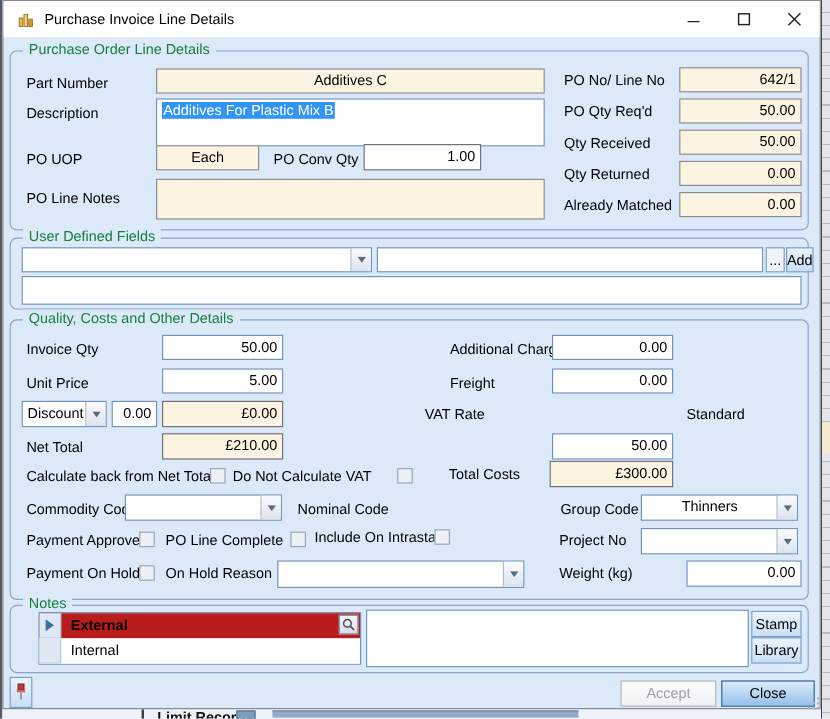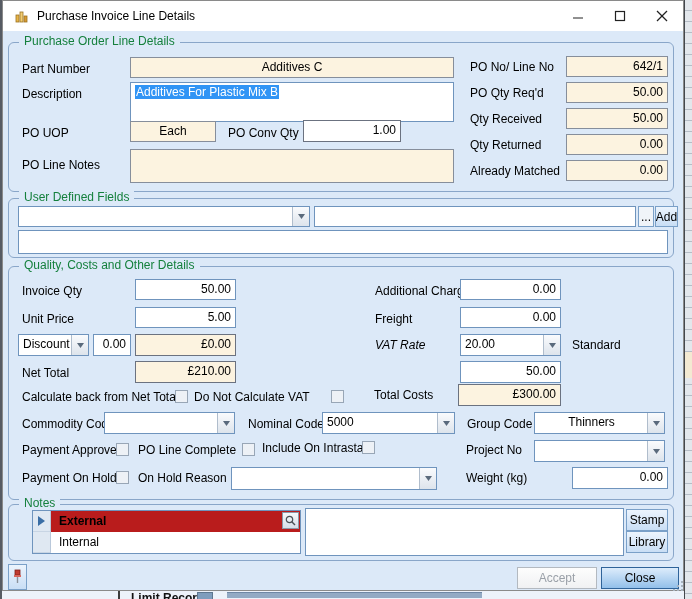--- a/index.html
+++ b/index.html
@@ -159,54 +159,40 @@
   </div>
   <div class="fld num" style="left:93px;top:334px;width:38px;height:22px;">0.00</div>
   <div class="fld cream num" style="left:135px;top:334px;width:101px;height:22px;border-color:#6b7280;">£0.00</div>
   <span class="lbl" style="left:22px;top:366px;">Net Total</span>
   <div class="fld cream num" style="left:135px;top:361px;width:101px;height:22px;border-color:#6b7280;">£210.00</div>
 
   <span class="lbl" style="left:375px;top:284px;">Additional Charge</span>
   <div class="fld num" style="left:460px;top:279px;width:101px;height:21px;">0.00</div>
   <span class="lbl" style="left:375px;top:312px;">Freight</span>
   <div class="fld num" style="left:460px;top:307px;width:101px;height:21px;">0.00</div>
-  <span class="lbl" style="left:375px;top:338px;font-style:italic;">VAT Rate</span>
-  <div class="combo" style="left:460px;top:334px;width:101px;height:22px;"><span>20.00</span>
-    <span class="arrow">
-        <svg width="7" height="5" viewBox="0 0 7 5">
-          <path d="M0 0 L7 0 L3.5 5 Z" fill="#5a6a7c"></path>
-        </svg>
-      </span>
-  </div>
+  <span class="lbl" style="left:354px;top:338px;">VAT Rate</span>
   <span class="lbl" style="left:572px;top:338px;">Standard</span>
   <div class="fld num" style="left:460px;top:361px;width:101px;height:22px;">50.00</div>
 
   <span class="lbl" style="left:22px;top:390px;">Calculate back from Net Total</span>
   <div class="cb" style="left:175px;top:390px;"></div>
   <span class="lbl" style="left:194px;top:390px;">Do Not Calculate VAT</span>
   <div class="cb" style="left:331px;top:390px;"></div>
   <span class="lbl" style="left:374px;top:388px;">Total Costs</span>
   <div class="fld cream num" style="left:458px;top:384px;width:103px;height:22px;border-color:#6b7280;">£300.00</div>
 
   <span class="lbl" style="left:22px;top:417px;">Commodity Code</span>
   <div class="combo" style="left:104px;top:412px;width:131px;height:22px;"><span></span>
     <span class="arrow">
         <svg width="7" height="5" viewBox="0 0 7 5">
           <path d="M0 0 L7 0 L3.5 5 Z" fill="#5a6a7c"></path>
         </svg>
       </span>
   </div>
   <span class="lbl" style="left:248px;top:417px;">Nominal Code</span>
-  <div class="combo" style="left:322px;top:412px;width:133px;height:22px;"><span>5000</span>
-    <span class="arrow">
-        <svg width="7" height="5" viewBox="0 0 7 5">
-          <path d="M0 0 L7 0 L3.5 5 Z" fill="#5a6a7c"></path>
-        </svg>
-      </span>
-  </div>
   <span class="lbl" style="left:467px;top:417px;">Group Code</span>
   <div class="combo cream" style="left:534px;top:412px;width:131px;height:22px;"><span>Thinners</span>
     <span class="arrow">
         <svg width="7" height="5" viewBox="0 0 7 5">
           <path d="M0 0 L7 0 L3.5 5 Z" fill="#5a6a7c"></path>
         </svg>
       </span>
   </div>
 
   <span class="lbl" style="left:22px;top:443px;">Payment Approved</span>

